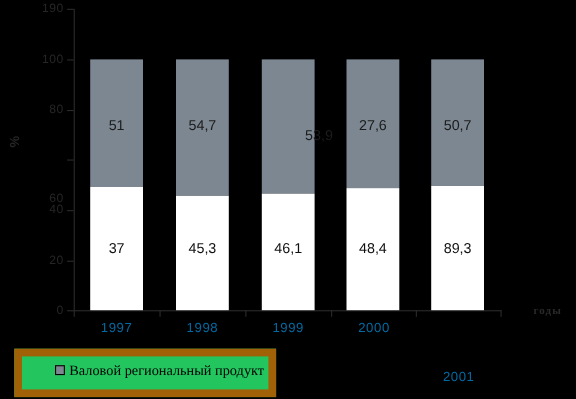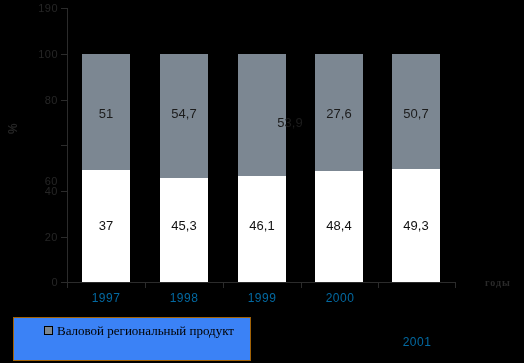--- a/index.html
+++ b/index.html
@@ -129,22 +129,22 @@
   .label-on-gray { color: #1c1c1c; }
   .label-on-white { color: #111111; }
 
   
   #legend {
     position: absolute;
     left: 13px;
     top: 317px;
     width: 238px;
     height: 44px;
-    background: #3b82f6;
-    border: 1px solid #a16207;
+    background: #22c55e;
+    border: 7px solid #a16207;
     box-sizing: border-box;
     padding: 3px 0 0 0;
   }
   .legend-row {
     display: flex;
     align-items: center;
     height: 19px;
     padding-left: 30px;
   }
   .legend-swatch {
@@ -232,21 +232,21 @@
     <div class="bar-seg seg-top" style="top:54px;  height:117px;"></div>
     <div class="bar-seg seg-bottom" style="top:171px; height:111px;"></div>
     <div class="bar-label label-on-gray" style="top:107px;">27,6</div>
     <div class="bar-label label-on-white" style="top:219px;">48,4</div>
   </div>
 
   <div class="bar-group" style="left:392px;">
     <div class="bar-seg seg-top" style="top:54px;  height:115px;"></div>
     <div class="bar-seg seg-bottom" style="top:169px; height:113px;"></div>
     <div class="bar-label label-on-gray" style="top:107px;">50,7</div>
-    <div class="bar-label label-on-white" style="top:219px;">49,3</div>
+    <div class="bar-label label-on-white" style="top:219px;">89,3</div>
   </div>
 
   <div id="legend">
     <div class="legend-row">
       <span class="legend-swatch sw-gray"></span>
       <span class="legend-text">Валовой региональный продукт</span>
     </div>
   </div>
 
 </div>

